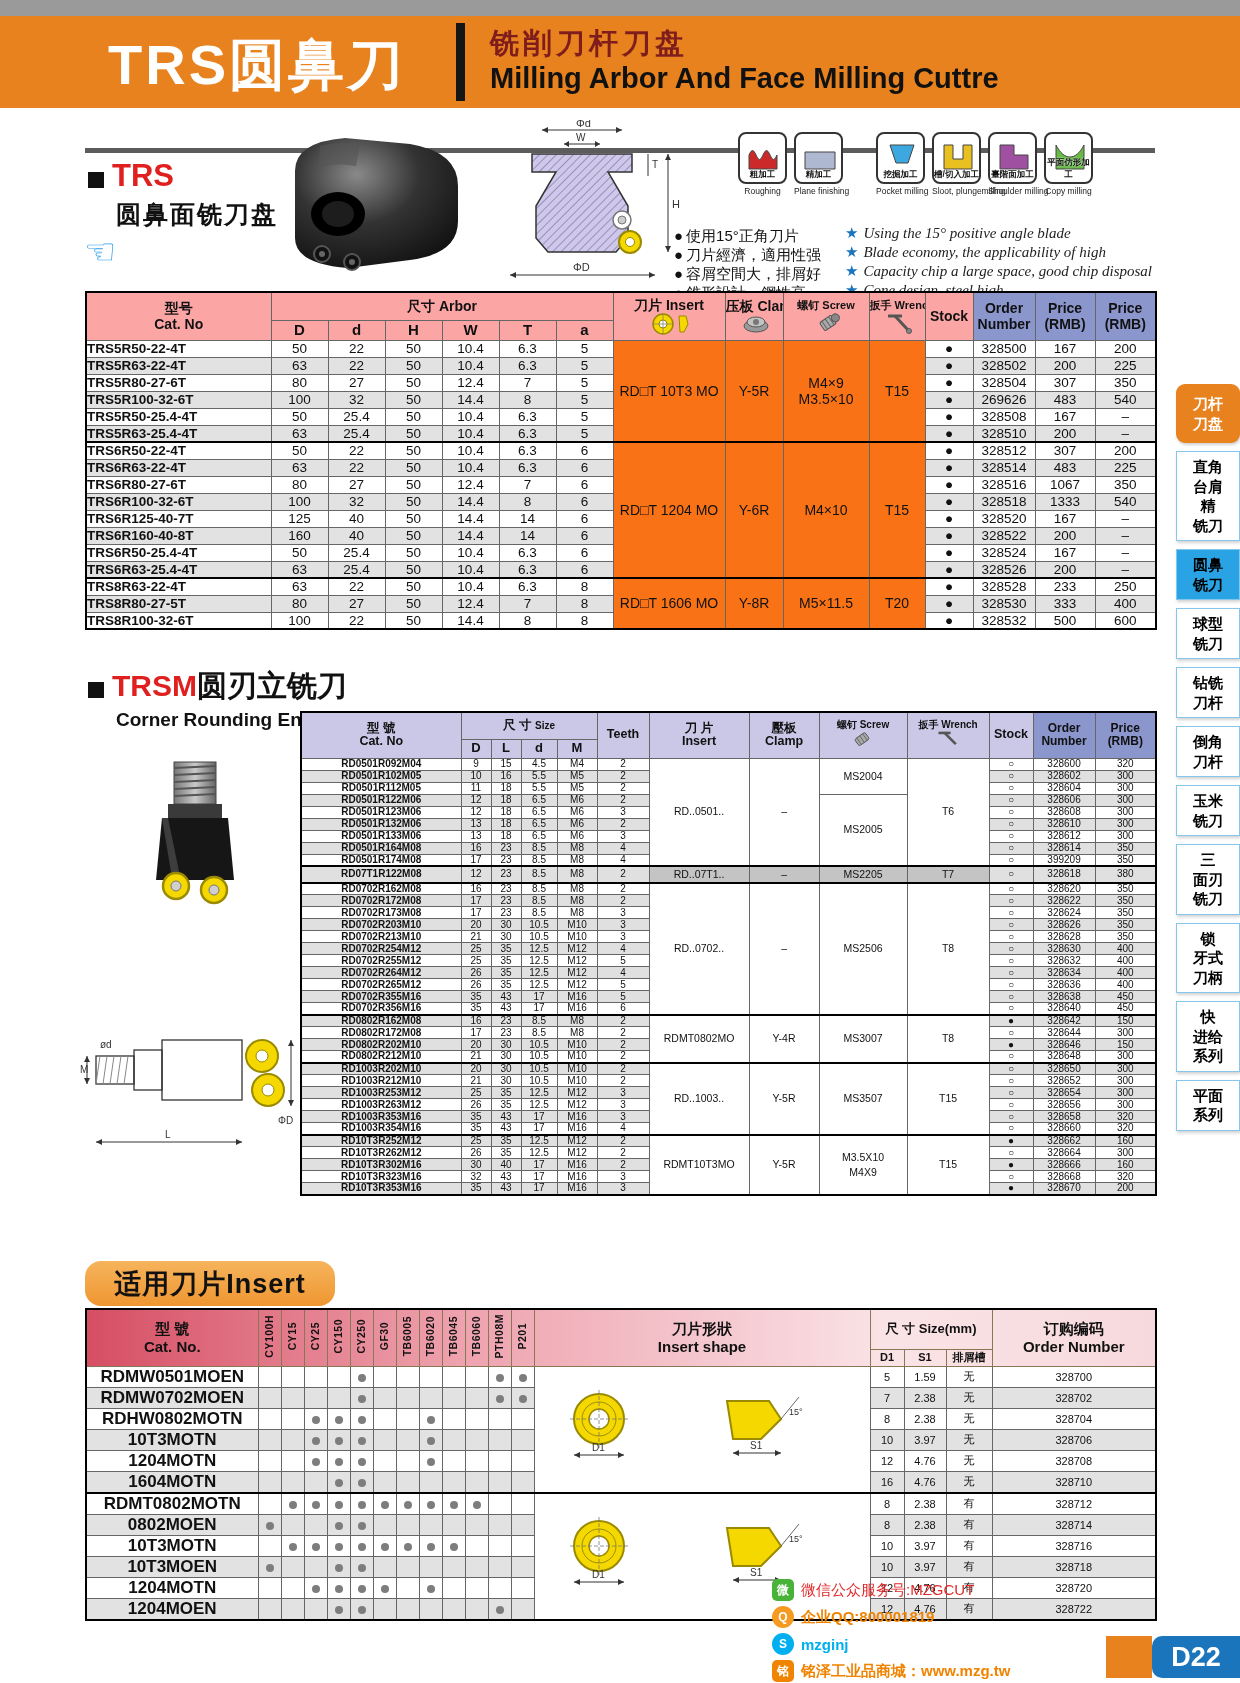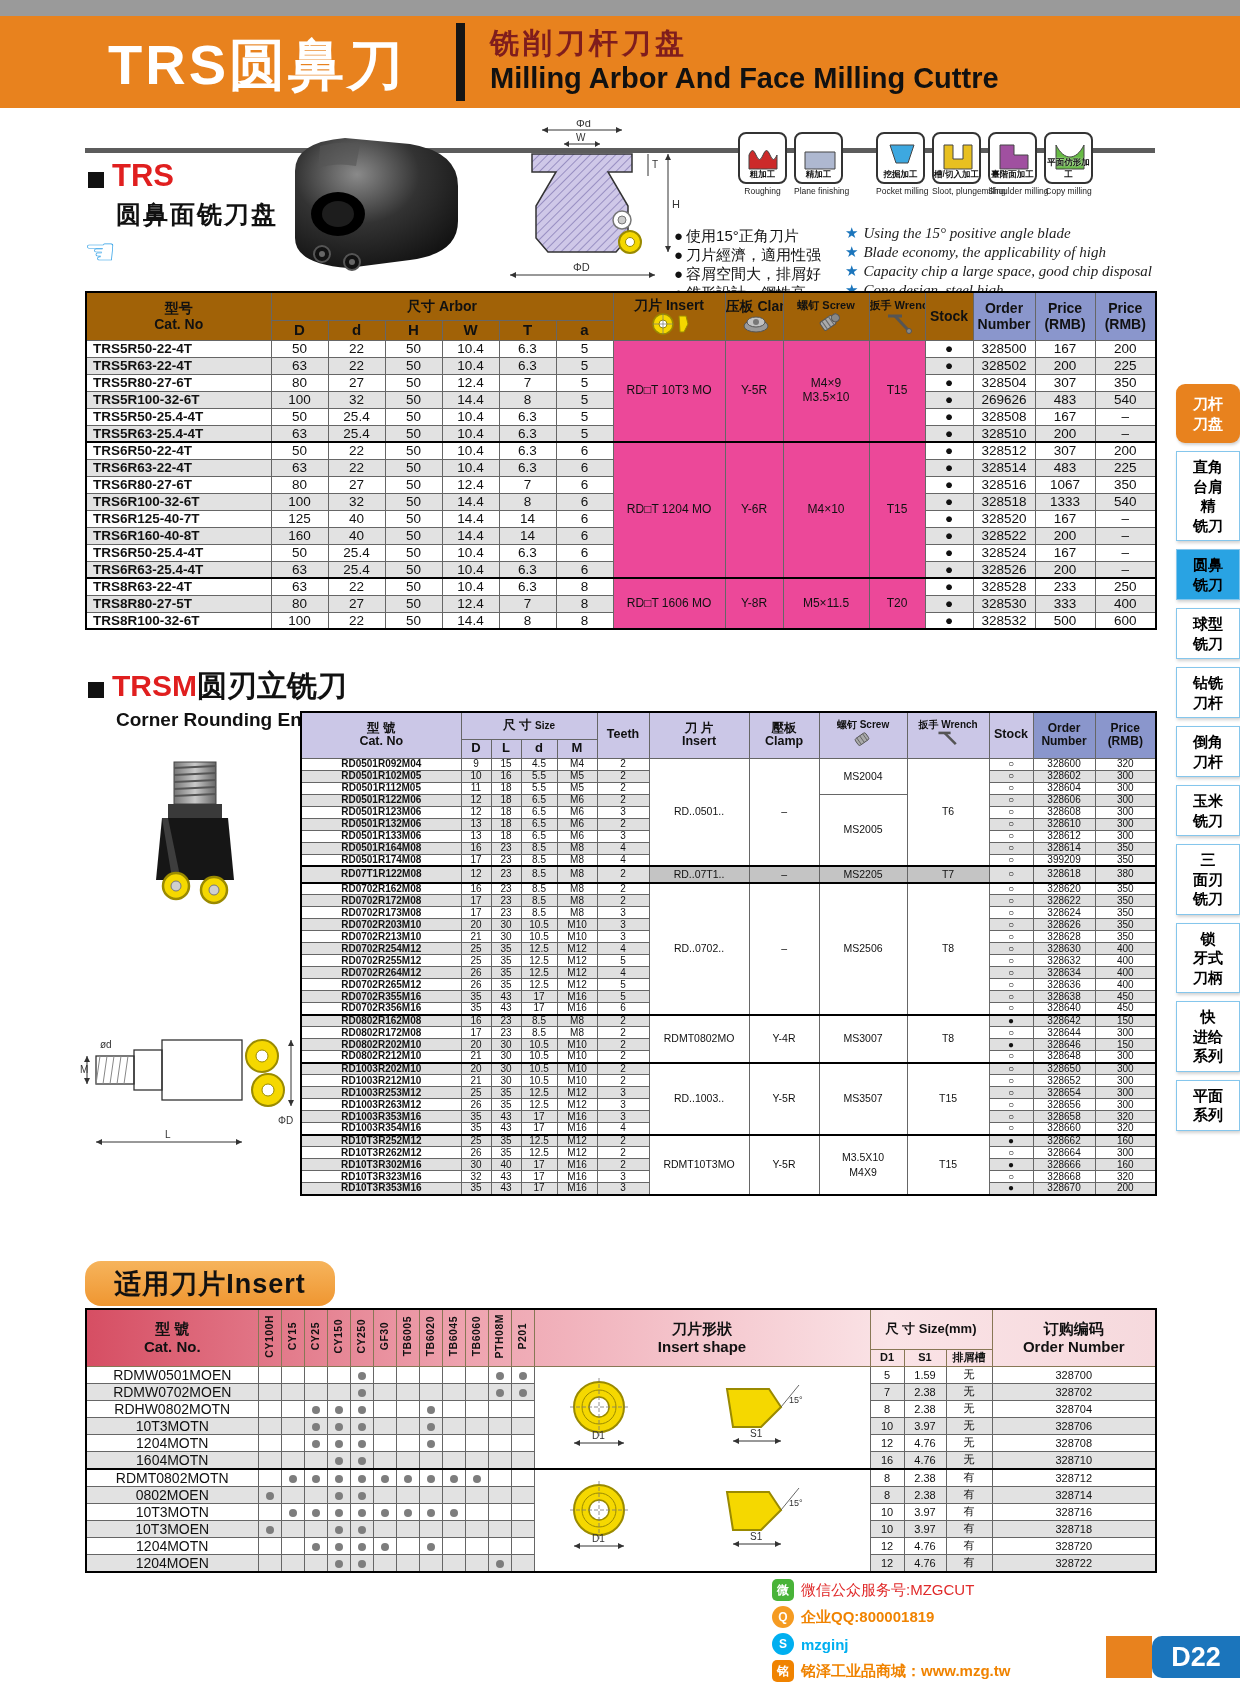--- a/index.html
+++ b/index.html
@@ -39,28 +39,28 @@
 .slist li{margin-bottom:4px;white-space:nowrap}
 .star{color:#1B75BC;font-style:normal;margin-right:5px}
 
 
 table{border-collapse:collapse;table-layout:fixed;position:absolute;background:#fff}
 th,td{border:1px solid #666;text-align:center;vertical-align:middle;overflow:hidden;white-space:nowrap}
 th{font-weight:bold;color:#111}
 
 
 .t1{left:85px;top:275px;width:1070px;border:2px solid #000}
-.t1 th{background:#a16207;font-size:14px;line-height:1.15}
+.t1 th{background:#fca5a5;font-size:14px;line-height:1.15}
 .t1 thead tr:first-child th{height:28px}
 .t1 thead tr+tr th{height:20px;font-size:15px}
 .t1 th.dark{background:#8A96CC}
 .t1 td{height:17px;font-size:13.5px;padding:0 2px;color:#111}
-.t1 td.cat{text-align:left;padding-left:6px;font-weight:bold}
+.t1 td.cat{text-align:left;padding-left:0;font-weight:bold}
 .t1 tr.stripe td:not(.merged){background:#E2E2E2}
-.t1 td.merged{background:#ec4899;white-space:pre-line;font-size:12px;line-height:1.15}
+.t1 td.merged{background:#f97316;white-space:pre-line;font-size:14px;line-height:1.15}
 .t1 tr.gstart td{border-top:2px solid #000}
 .t1 .hico{display:inline-block;vertical-align:middle;margin-left:3px}
 
 
 .t2{left:300px;top:695px;width:855px;border:2px solid #000}
 .t2 th{background:#CBC7E7;font-size:12.5px;line-height:1.1}
 .t2 thead tr:first-child th{height:27px}
 .t2 thead tr+tr th{height:19px;font-size:13px}
 .t2 th.dark{background:#8A96CC;font-size:12px}
 .t2 td{height:12px;font-size:10px;padding:0 1px;color:#111;line-height:1}
@@ -73,21 +73,21 @@
 
 
 .t3{left:85px;top:1292px;width:1070px;border:2px solid #000}
 .t3 thead{background:linear-gradient(90deg,#D64E63 0%,#EEA2AE 35%,#FAE3E6 75%,#F6D9DD 100%)}
 .t3 th{background:transparent;border:1px solid #875;font-size:13px;line-height:1.2}
 .t3 thead tr:first-child th{height:40px}
 .t3 thead tr+tr th{height:17px;font-size:11px}
 .t3 th.hcat,.t3 th.hshape,.t3 th.horder{font-size:15px}
 .t3 th.vert span{display:inline-block;writing-mode:vertical-rl;transform:rotate(180deg);font-size:10.5px;font-weight:bold;letter-spacing:.5px}
 .t3 td{height:13px;font-size:11px;color:#111;padding:0 1px}
-.t3 td.cat{font-weight:normal;font-size:14px}
+.t3 td.cat{font-weight:bold;font-size:17px}
 .t3 tr.stripe td:not(.shape){background:#E2E2E2}
 .t3 td.shape{background:#fff}
 .t3 tr.g2 td{border-top:2px solid #000}
 .t3 .dot{display:inline-block;width:8px;height:8px;border-radius:50%;background:#7d7d7d;vertical-align:middle}
 
 
 .trsm-head{position:absolute;left:88px;top:650px}
 .trsm-name{font-size:30px;font-weight:bold;color:#E01F1F;vertical-align:2px}
 .trsm-rest{font-size:30px;font-weight:bold;color:#111;vertical-align:2px}
 .trsm-sub{font-size:19px;font-weight:bold;color:#111;margin:2px 0 0 28px}

